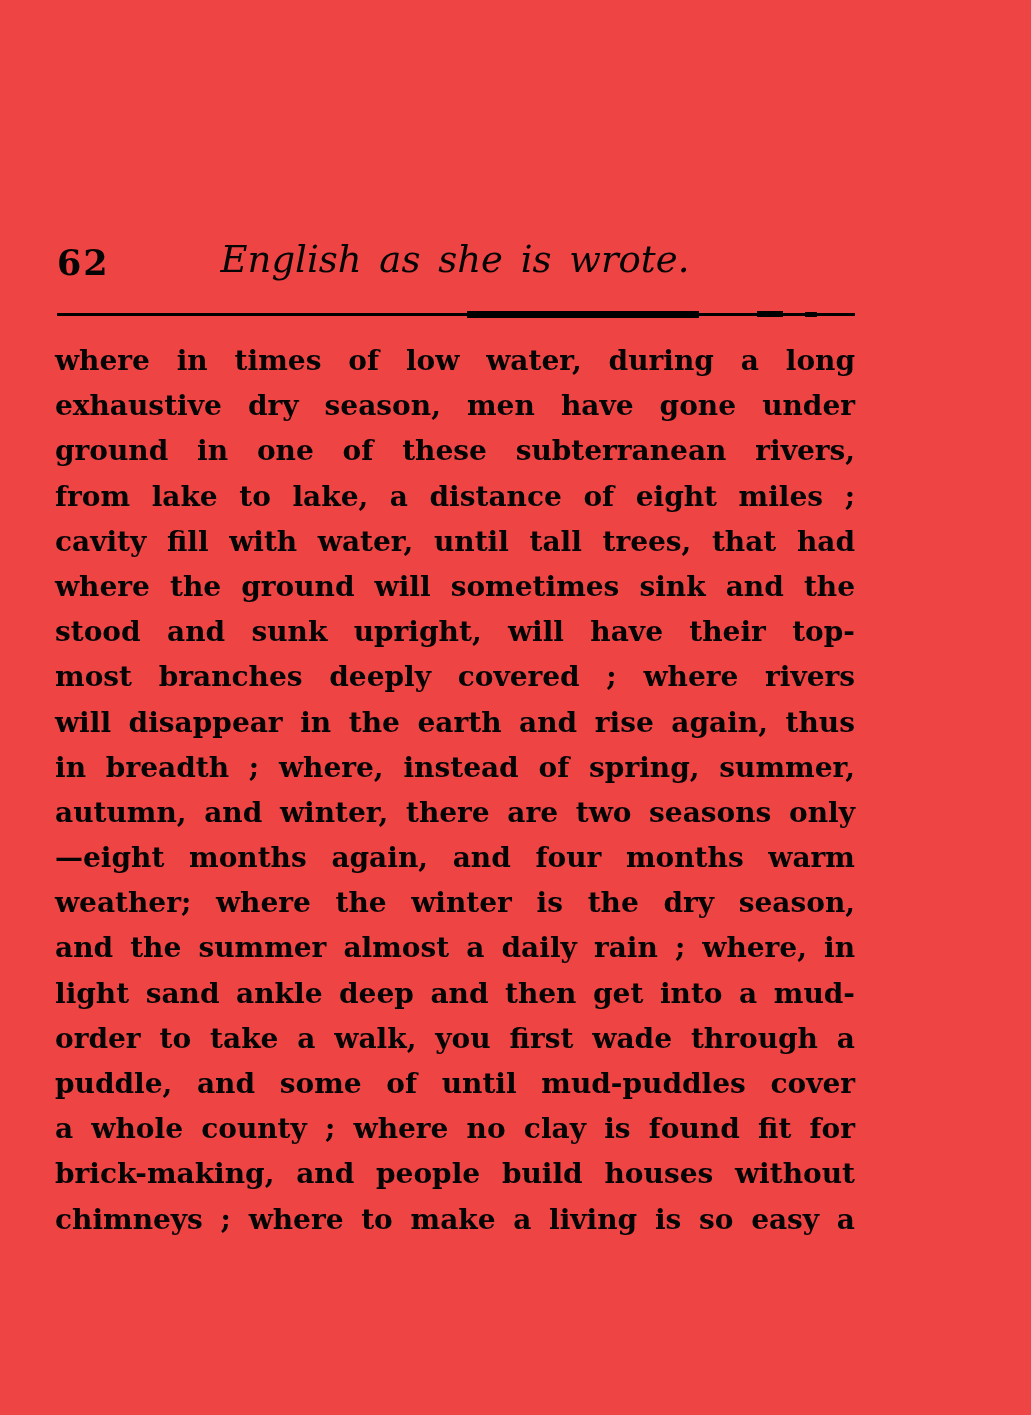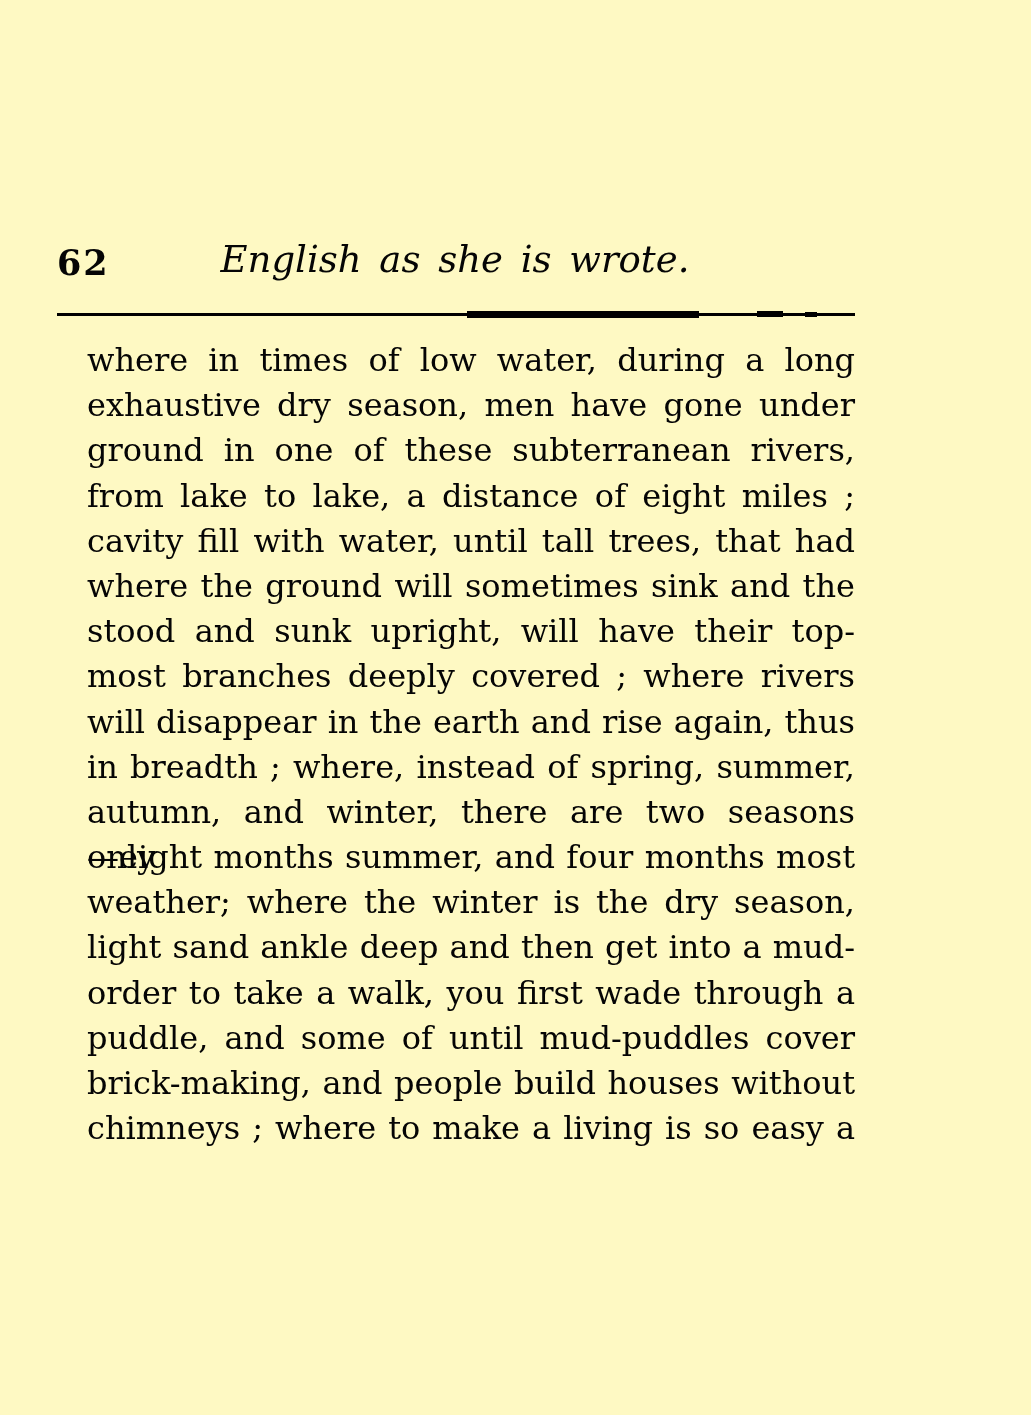--- a/index.html
+++ b/index.html
@@ -4,21 +4,21 @@
 <style>
   html, body {
     margin: 0;
     padding: 0;
     background: #ffffff;
   }
   .page {
     position: relative;
     width: 1031px;
     height: 1415px;
-    background: #fef9c3;
+    background: #ef4444;
     color: #050505;
     font-family: "DejaVu Serif", serif;
     overflow: hidden;
   }
   .header {
     position: absolute;
     left: 55px;
     top: 234px;
     width: 800px;
     height: 64px;
@@ -70,29 +70,28 @@
     width: 12px;
     height: 5px;
   }
   .bodytext {
     position: absolute;
     left: 55px;
     top: 338px;
     width: 800px;
   }
   .line {
-    font-size: 32px;
-    font-weight: normal;
+    font-size: 28px;
+    font-weight: bold;
     line-height: 45.2px;
     height: 45.2px;
     text-align: justify;
     text-align-last: justify;
     text-justify: inter-word;
     overflow: visible;
-    margin-left: 32px;
   }
 </style>
 </head>
 <body>
 
 <div class="page">
 
   <div class="header">
     <span class="pagenum">62</span>
     <span class="title">English as she is wrote.</span>
@@ -109,22 +108,24 @@
     <div class="line">exhaustive dry season, men have gone under</div>
     <div class="line">ground in one of these subterranean rivers,</div>
     <div class="line">from lake to lake, a distance of eight miles ;</div>
     <div class="line">cavity fill with water, until tall trees, that had</div>
     <div class="line">where the ground will sometimes sink and the</div>
     <div class="line">stood and sunk upright, will have their top-</div>
     <div class="line">most branches deeply covered ; where rivers</div>
     <div class="line">will disappear in the earth and rise again, thus</div>
     <div class="line">in breadth ; where, instead of spring, summer,</div>
     <div class="line">autumn, and winter, there are two seasons only</div>
-    <div class="line">—eight months summer, and four months most</div>
+    <div class="line">—eight months again, and four months warm</div>
     <div class="line">weather; where the winter is the dry season,</div>
+    <div class="line">and the summer almost a daily rain ; where, in</div>
     <div class="line">light sand ankle deep and then get into a mud-</div>
     <div class="line">order to take a walk, you first wade through a</div>
     <div class="line">puddle, and some of until mud-puddles cover</div>
+    <div class="line">a whole county ; where no clay is found fit for</div>
     <div class="line">brick-making, and people build houses without</div>
     <div class="line">chimneys ; where to make a living is so easy a</div>
   </div>
 
 </div>
 
 </body></html>

